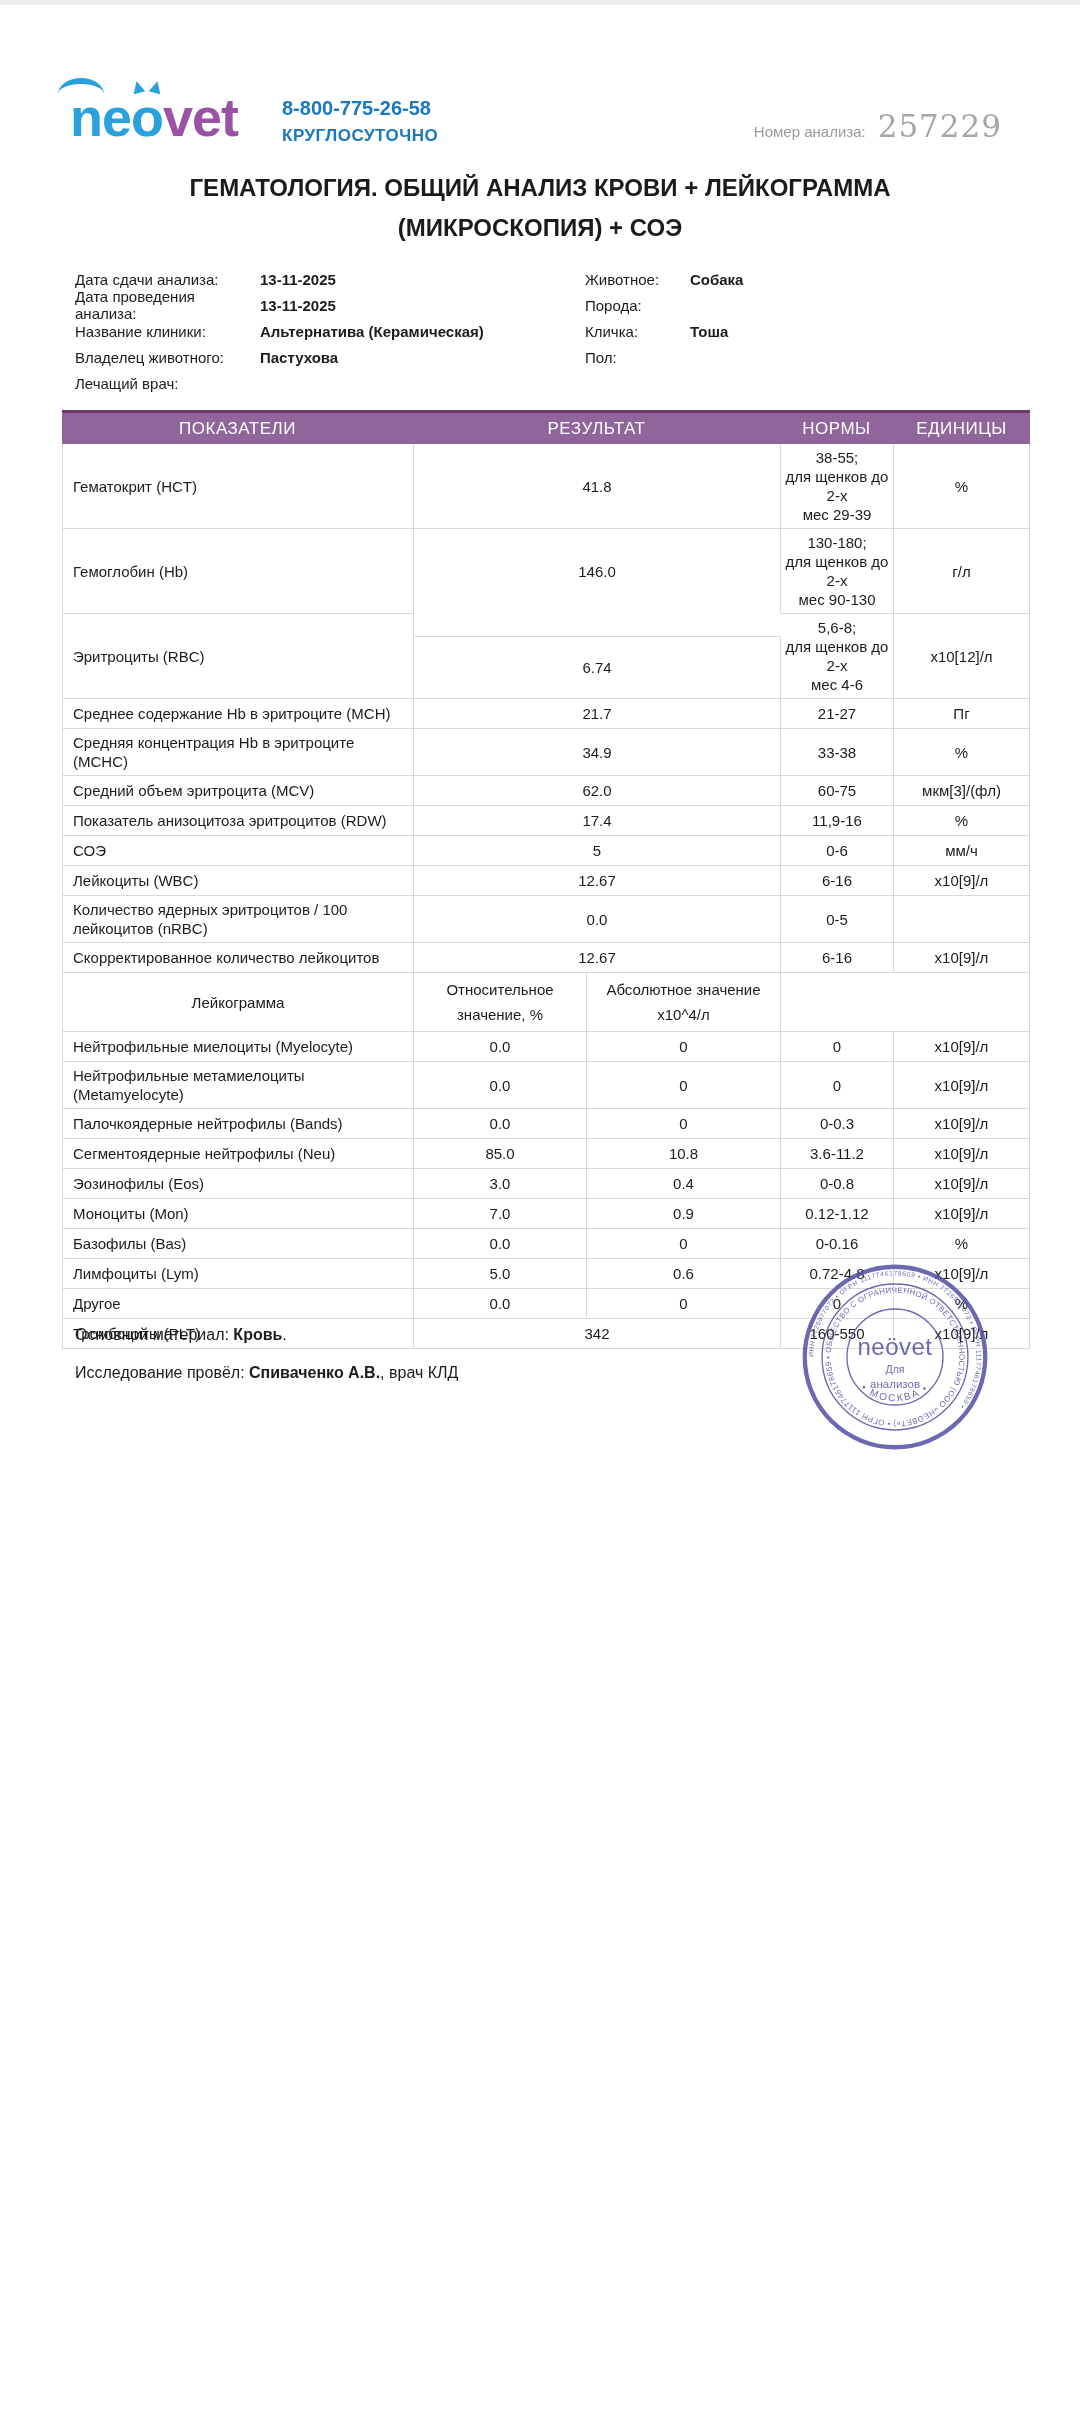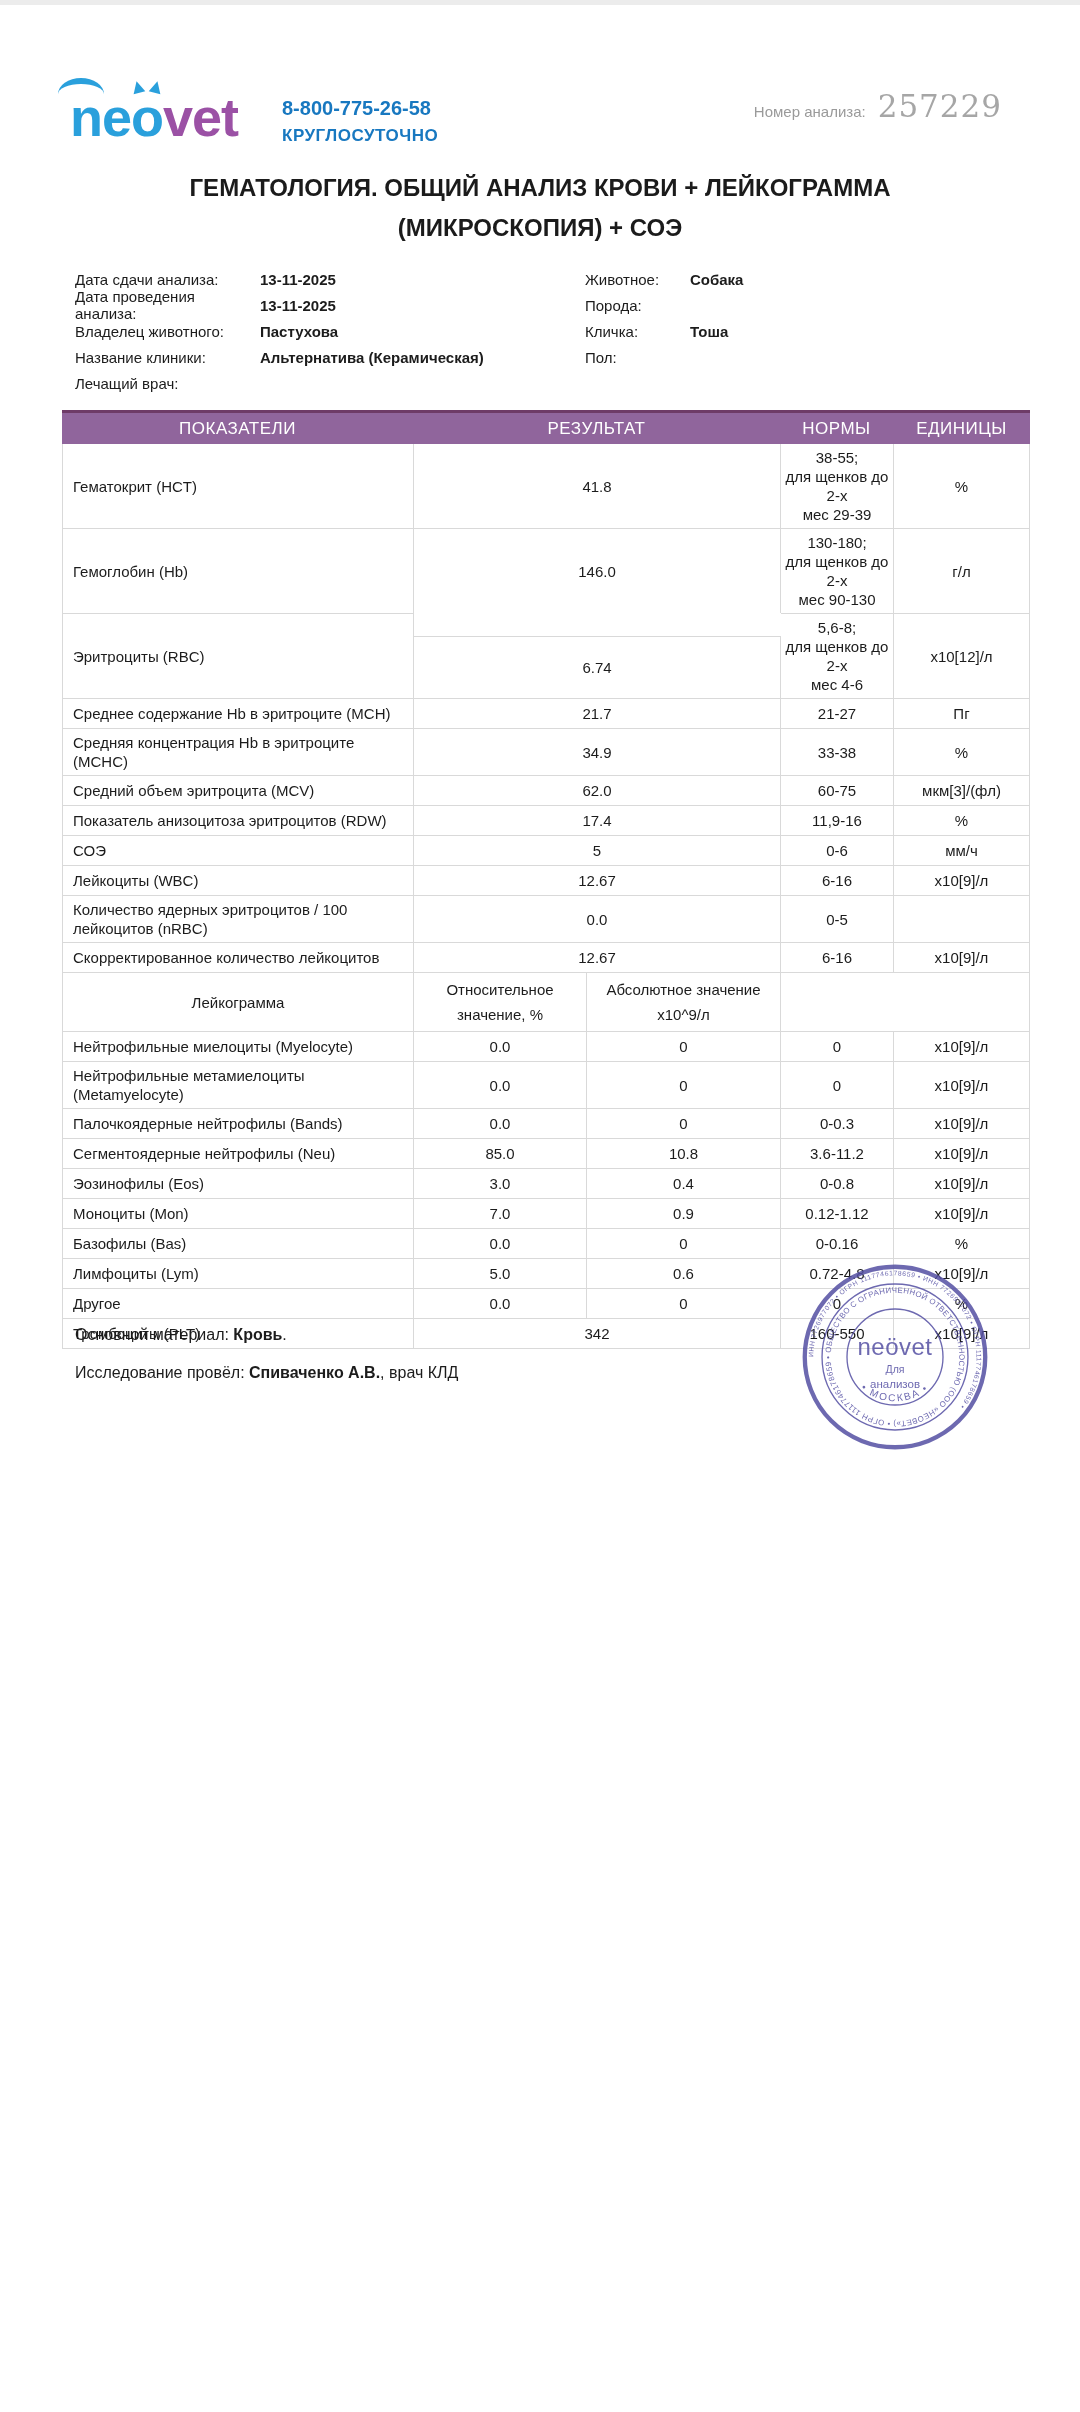--- a/index.html
+++ b/index.html
@@ -19,21 +19,21 @@
     border-left:6px solid transparent;border-right:6px solid transparent;
     border-bottom:12px solid #2aa0dc;
   }
   #logo .oo::before{left:1px;transform:rotate(-14deg);}
   #logo .oo::after{right:1px;transform:rotate(14deg);}
   #logo .curl{position:absolute;left:-12px;top:-12px;width:46px;height:26px;
     border-top:6px solid #2aa0dc;border-radius:50% 50% 0 0;}
   #phone-block{position:absolute;left:282px;top:97px;color:#1878c0;font-weight:bold;}
   #phone-block .phone{font-size:20px;letter-spacing:0px;}
   #phone-block .note{font-size:17px;margin-top:6px;letter-spacing:0.5px;}
-  #analysis-no{position:absolute;top:88px;right:78px;display:flex;align-items:baseline;gap:12px;}
+  #analysis-no{position:absolute;top:108px;right:78px;display:flex;align-items:baseline;gap:12px;}
   #analysis-no .lbl{font-size:15px;color:#9a9a9a;}
   #analysis-no .num{font-family:"DejaVu Serif", serif;font-size:31px;color:#a6a6a6;letter-spacing:1px;}
 
   
   #doc-title{position:absolute;left:0;top:168px;width:1080px;text-align:center;
     font-size:24px;font-weight:600;color:#1b1b1b;line-height:40px;}
 
   
   #info{position:absolute;left:75px;top:266px;width:940px;font-size:15px;}
   .info-col{position:absolute;top:0;}
@@ -100,26 +100,26 @@
   <div class="info-col" id="info-left">
       <div class="info-row">
         <span class="info-label">Дата сдачи анализа:</span>
         <span class="info-value">13-11-2025</span>
       </div>
       <div class="info-row">
         <span class="info-label">Дата проведения анализа:</span>
         <span class="info-value">13-11-2025</span>
       </div>
       <div class="info-row">
+        <span class="info-label">Название клиники:</span>
+        <span class="info-value">Альтернатива (Керамическая)</span>
+      </div>
+      <div class="info-row">
         <span class="info-label">Владелец животного:</span>
         <span class="info-value">Пастухова</span>
-      </div>
-      <div class="info-row">
-        <span class="info-label">Название клиники:</span>
-        <span class="info-value">Альтернатива (Керамическая)</span>
       </div>
       <div class="info-row">
         <span class="info-label">Лечащий врач:</span>
         <span class="info-value"></span>
       </div>
     </div>
   <div class="info-col" id="info-right">
       <div class="info-row">
         <span class="info-label">Животное:</span>
         <span class="info-value">Собака</span>
@@ -197,21 +197,21 @@
       <div class="td ">0-5</div>
       <div class="td  lastcol"></div>
       <div class="td name">Скорректированное количество лейкоцитов</div>
       <div class="td " style="grid-column: span 2;">12.67</div>
       <div class="td ">6-16</div>
       <div class="td  lastcol">х10[9]/л</div>
       <div class="td center-name">Лейкограмма</div>
       <div class="td subhead">Относительное
 значение, %</div>
       <div class="td subhead">Абсолютное значение
-х10^9/л</div>
+х10^4/л</div>
       <div class="td  lastcol" style="grid-column: span 2;"></div>
       <div class="td name">Нейтрофильные миелоциты (Myelocyte)</div>
       <div class="td ">0.0</div>
       <div class="td ">0</div>
       <div class="td ">0</div>
       <div class="td  lastcol">х10[9]/л</div>
       <div class="td name">Нейтрофильные метамиелоциты (Metamyelocyte)</div>
       <div class="td ">0.0</div>
       <div class="td ">0</div>
       <div class="td ">0</div>

